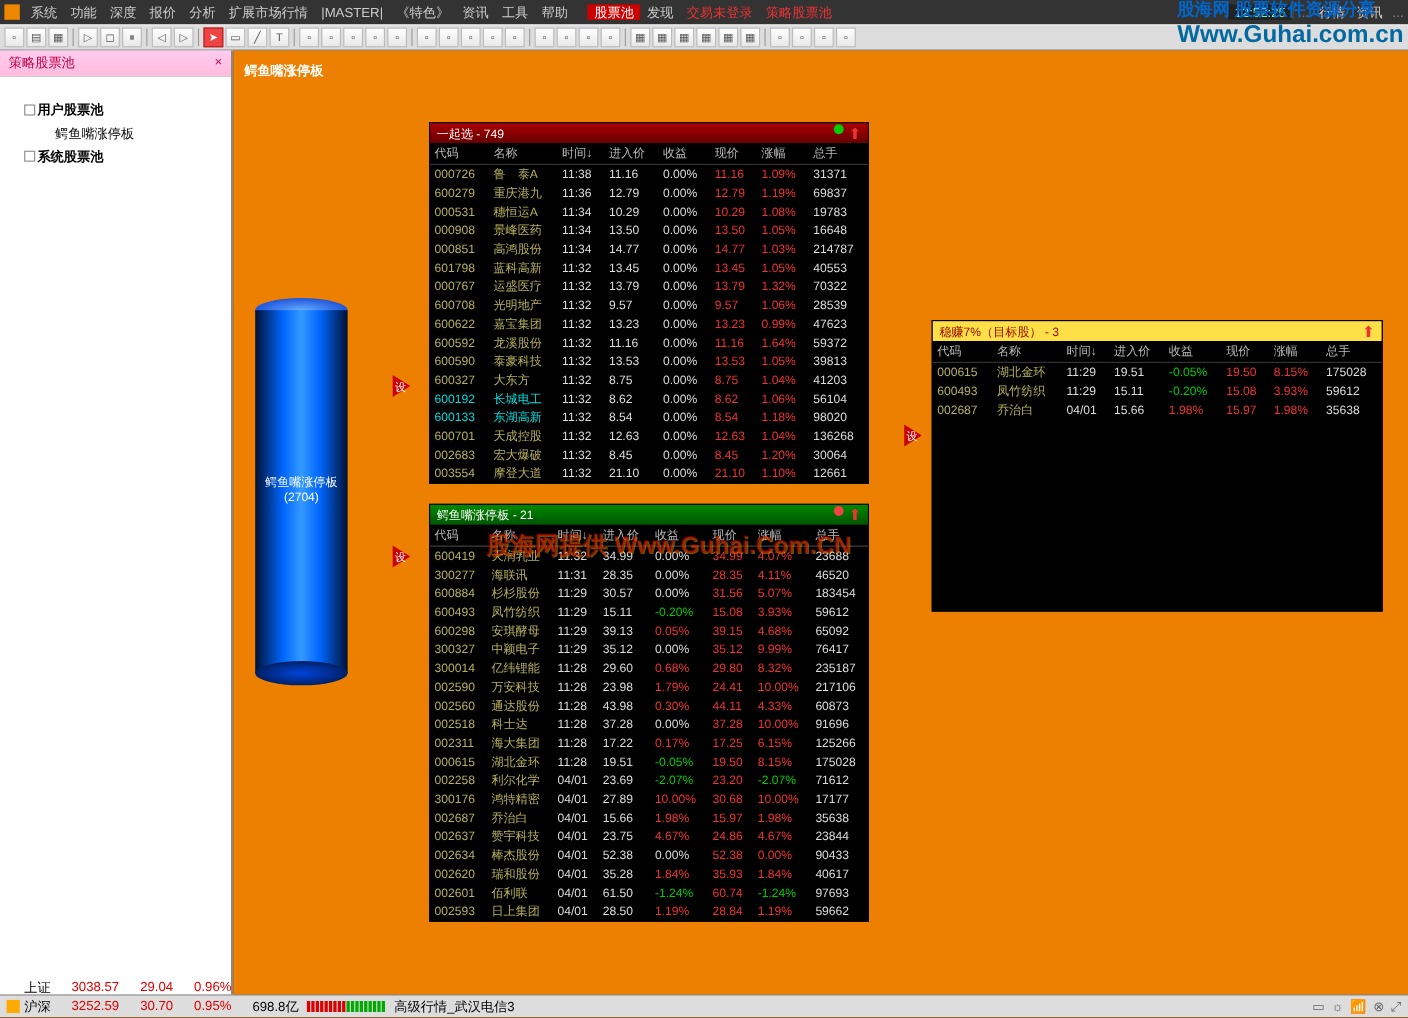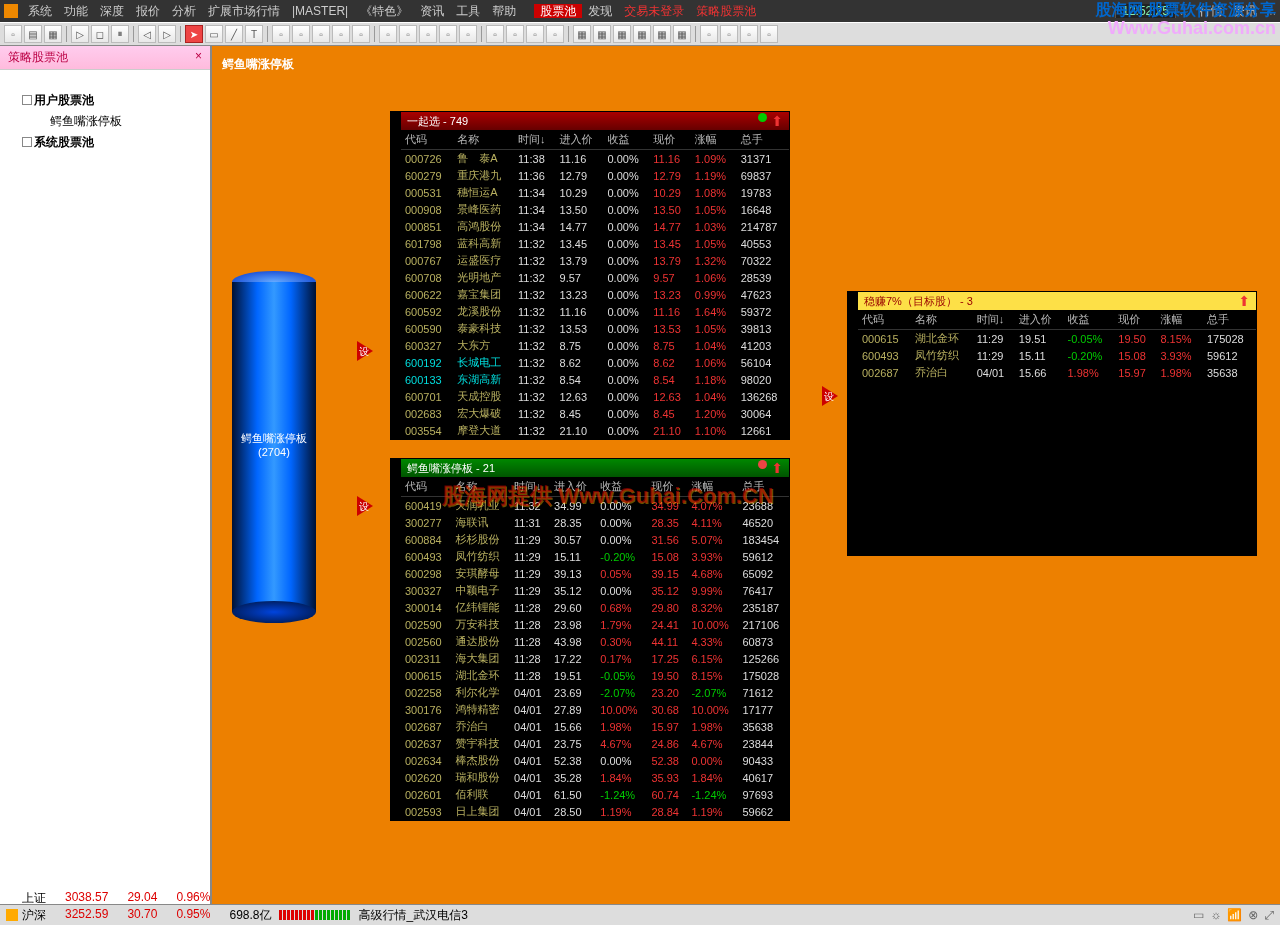--- a/index.html
+++ b/index.html
@@ -23,41 +23,41 @@
 .tree-node::before { content:""; position:absolute; left:2px; top:5px; width:8px; height:8px; border:1px solid #888; background:#fff; }
 .tree-child { padding:2px 2px 2px 30px; color:#000; }
 .tree-node b, .tree-child b { font-weight:bold; }
 .canvas { flex:1; background:#ed8000; position:relative; overflow:hidden; }
 .title-lbl { position:absolute; left:10px; top:10px; color:#fff; font-weight:bold; }
 .cyl { position:absolute; left:20px; top:225px; width:84px; }
 .cyl-top { width:84px; height:22px; background:radial-gradient(ellipse at center,#6af,#03c); border-radius:50%; }
 .cyl-body { width:84px; height:330px; background:linear-gradient(to right,#013,#06f 30%,#39f 50%,#06f 70%,#013); margin-top:-11px; }
 .cyl-bot { width:84px; height:22px; background:radial-gradient(ellipse at center,#04d,#013); border-radius:50%; margin-top:-11px; }
 .cyl-lbl { position:absolute; top:160px; width:100%; text-align:center; color:#fff; font-size:11px; }
-.panel { position:absolute; border:1px solid #000; background:#000; font-size:11px;padding-left:10px; }
+.panel { position:absolute; border:1px solid #000; background:#000; font-size:11px; }
 .panel-hdr { height:18px; display:flex; align-items:center; justify-content:space-between; padding:0 6px; color:#fff; }
 .hdr-red { background:linear-gradient(#a00,#600); }
 .hdr-green { background:linear-gradient(#080,#050); }
 .hdr-yellow { background:#fde047; color:#900; }
 .panel-hdr .ico { display:flex; gap:4px; }
 .panel-hdr .dot { width:9px; height:9px; border-radius:50%; }
 .dot.g { background:#0c0; } .dot.r { background:#e44; }
 .arrow-up { color:#e33; font-size:14px; }
 .tbl { width:100%; border-collapse:collapse; color:#ccc; }
 .tbl th { text-align:left; padding:2px 4px; color:#b8b8b8; font-weight:normal; border-bottom:1px solid #333; font-size:11px; }
 .tbl td { padding:1px 4px; font-size:11px; white-space:nowrap; }
 .c-code { color:#b8b060; }
 .c-white { color:#ddd; } .c-red { color:#e33; } .c-green { color:#0c0; }
 .c-cyan { color:#0dd; }
 .tri { position:absolute; width:0; height:0; border-top:10px solid transparent; border-bottom:10px solid transparent; border-left:16px solid #c00; }
 .tri::after { content:"设"; position:absolute; left:-14px; top:-6px; color:#fff; font-size:10px; }
 .watermark { position:absolute; font-size:22px; font-weight:bold; color:rgba(200,0,0,0.55); text-shadow:1px 1px 0 rgba(255,200,0,0.4); pointer-events:none; z-index:5; }
 .logo-ov { position:absolute; right:4px; top:2px; font-size:16px; font-weight:bold; z-index:100; text-align:left; line-height:1.05; }
 .logo-ov .l1 { color:#06c; }
-.logo-ov .l2 { color:#f0abfc; font-size:18px;text-align:right; }
+.logo-ov .l2 { color:#0369a1; font-size:22px; }
 .statusbar { height:21px; background:#ddd; border-top:1px solid #888; display:flex; align-items:center; padding:0 6px; font-size:12px; gap:4px; }
 .sb-item { display:flex; gap:19px; }
 .sb-red { color:#d00; } .sb-blk { color:#000; }
 .sb-bars { display:flex; gap:1px; margin:0 4px; }
 .sb-bar { width:3px; height:10px; }
 .sb-right { margin-left:auto; display:flex; gap:6px; align-items:center; color:#666; }
 </style>
 </head>
 <body>
 
@@ -447,20 +447,30 @@
             </tr>
             <tr>
               <td class="c-code">002560</td>
               <td class="c-code">通达股份</td>
               <td class="c-white">11:28</td>
               <td class="c-white">43.98</td>
               <td class="c-red">0.30%</td>
               <td class="c-red">44.11</td>
               <td class="c-red">4.33%</td>
               <td class="c-white">60873</td>
+            </tr>
+            <tr>
+              <td class="c-code">002518</td>
+              <td class="c-code">科士达</td>
+              <td class="c-white">11:28</td>
+              <td class="c-white">37.28</td>
+              <td class="c-white">0.00%</td>
+              <td class="c-red">37.28</td>
+              <td class="c-red">10.00%</td>
+              <td class="c-white">91696</td>
             </tr>
             <tr>
               <td class="c-code">002311</td>
               <td class="c-code">海大集团</td>
               <td class="c-white">11:28</td>
               <td class="c-white">17.22</td>
               <td class="c-red">0.17%</td>
               <td class="c-red">17.25</td>
               <td class="c-red">6.15%</td>
               <td class="c-white">125266</td>

